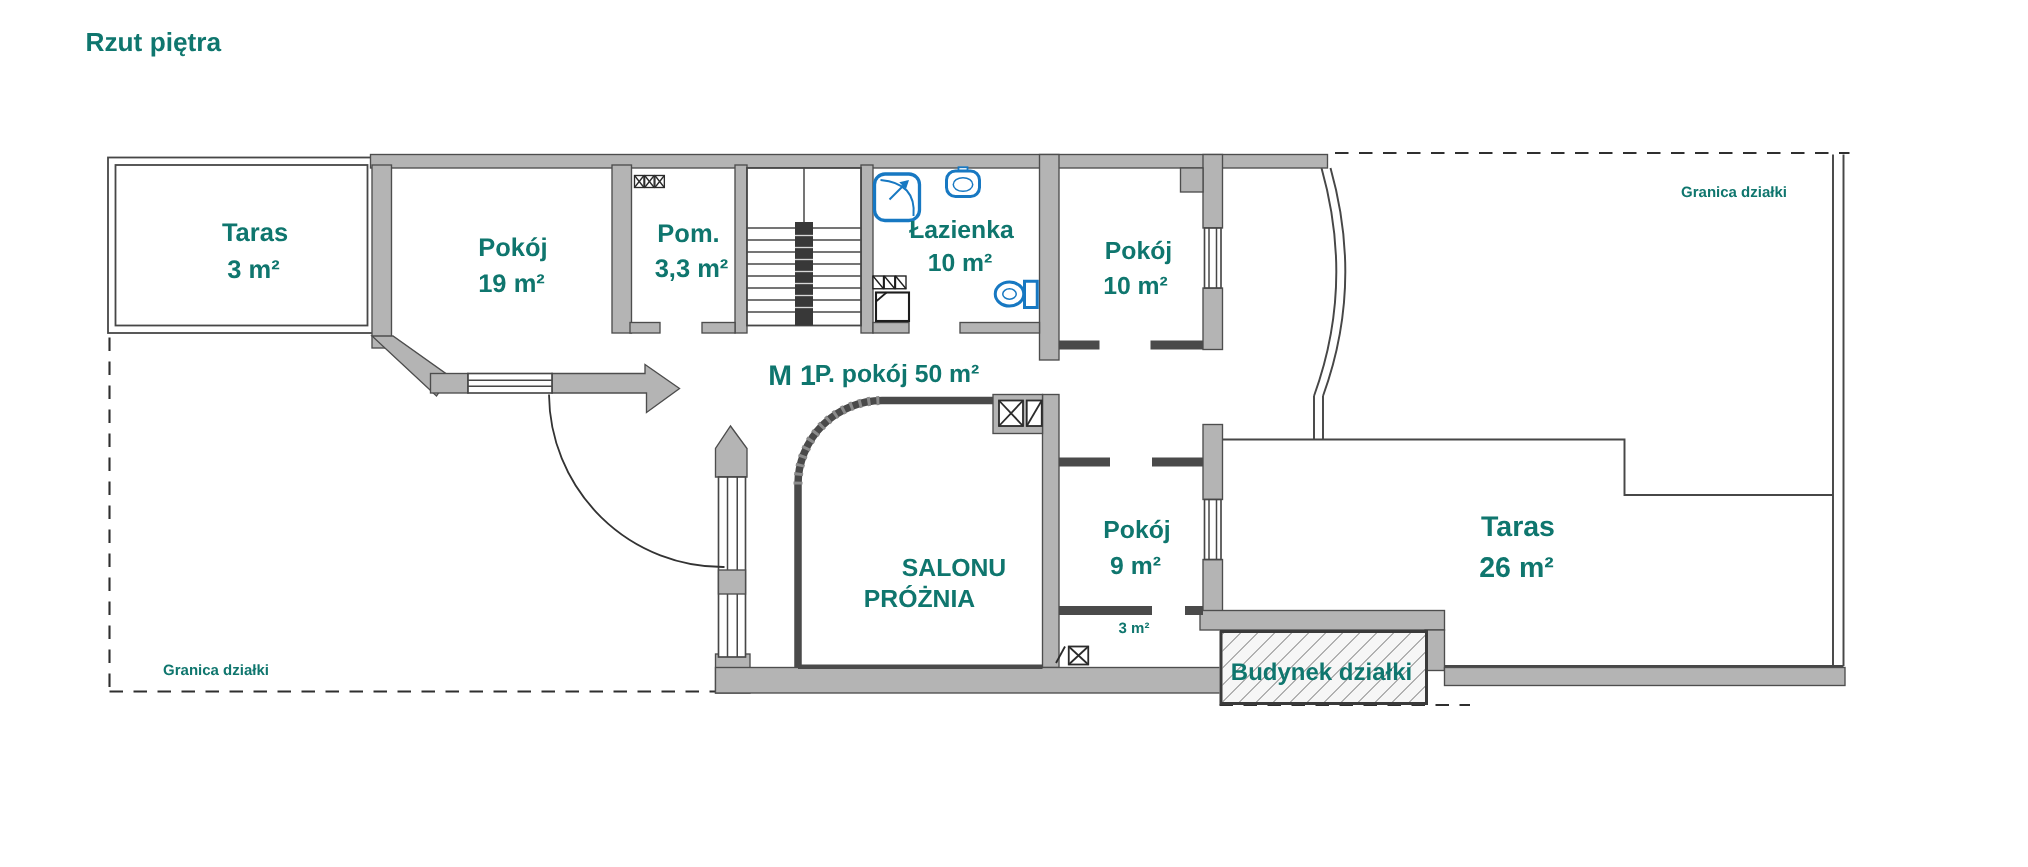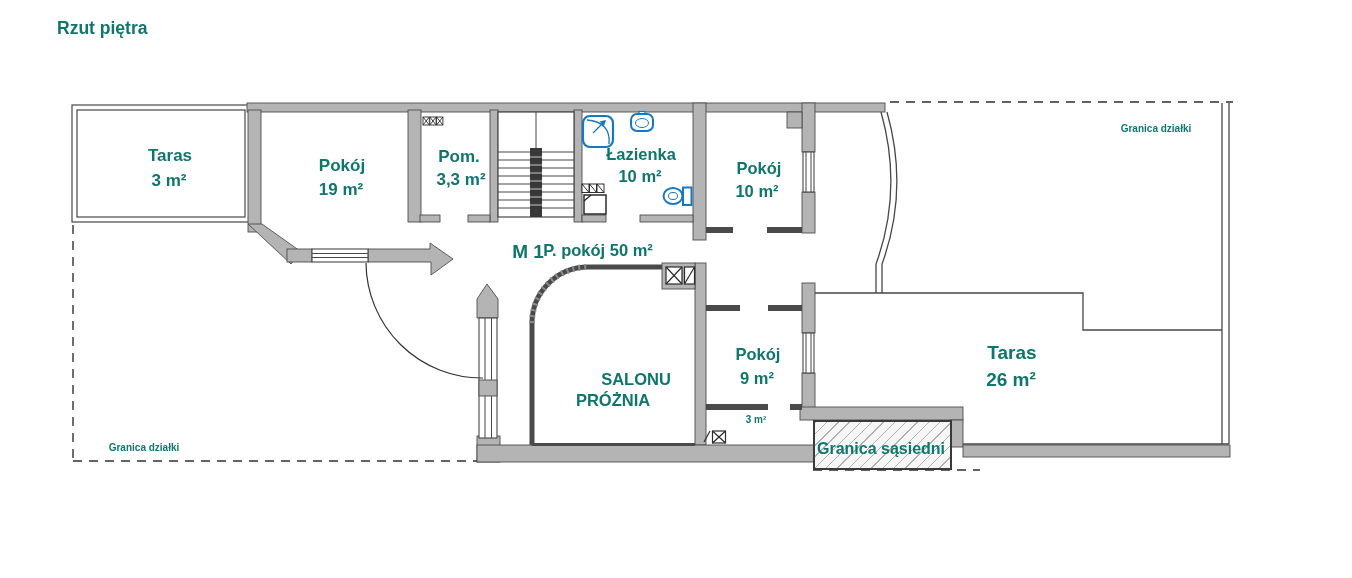--- a/index.html
+++ b/index.html
@@ -228,15 +228,15 @@
 <div class="lbl mid" style="left:757px;top:378px;text-align:right;">9 m²</div>
 
 <div class="lbl small" style="left:756px;top:420px;">3 m²</div>
 
 <div class="lbl big" style="left:1012px;top:352px;">Taras</div>
 <div class="lbl big" style="left:1011px;top:379px;">26 m²</div>
 
 <div class="lbl small" style="left:1156px;top:129px;">Granica działki</div>
 <div class="lbl small" style="left:144px;top:448px;">Granica działki</div>
 
-<div class="lbl" style="left:881px;top:449px;font-size:16px;">Granica sąsiedni</div>
+<div class="lbl" style="left:881px;top:449px;font-size:16px;">Budynek działki</div>
 
 </div>
 
 </body></html>

